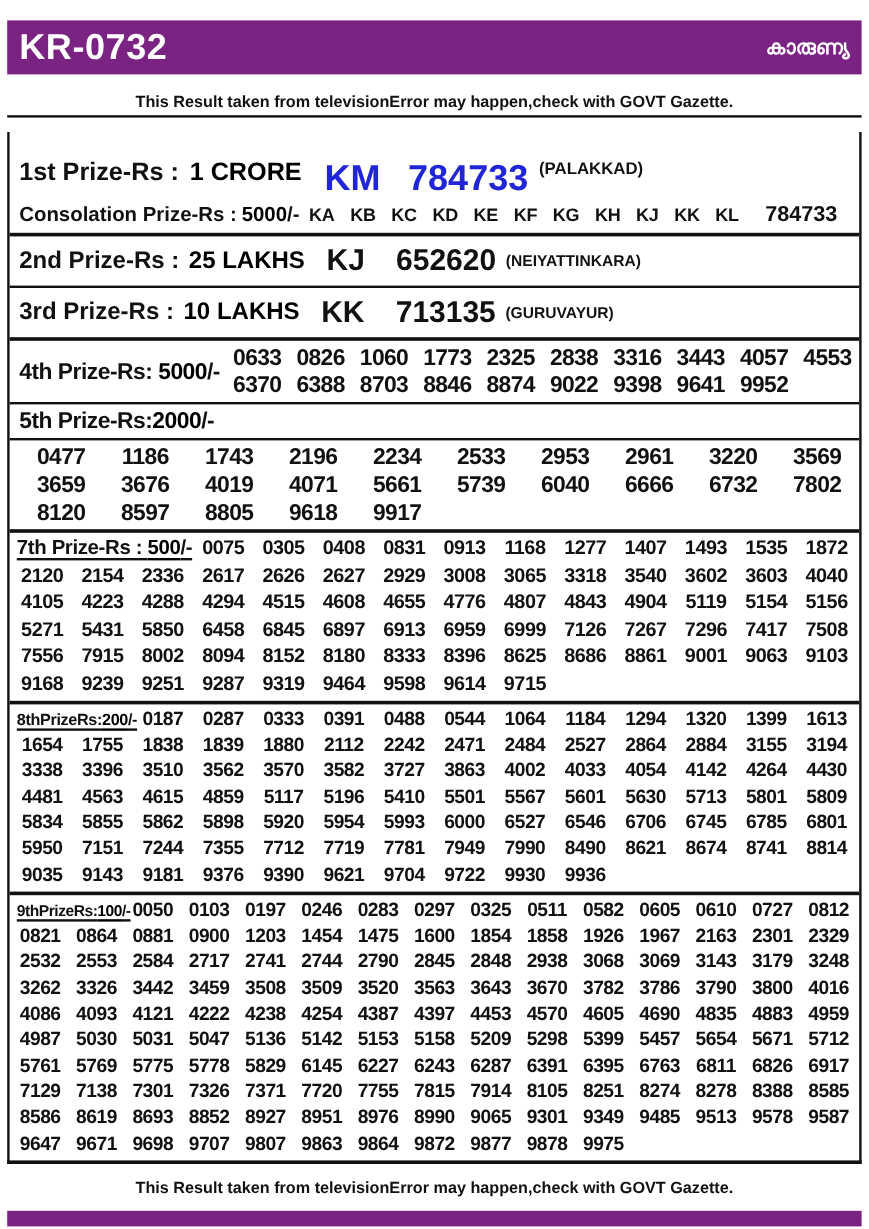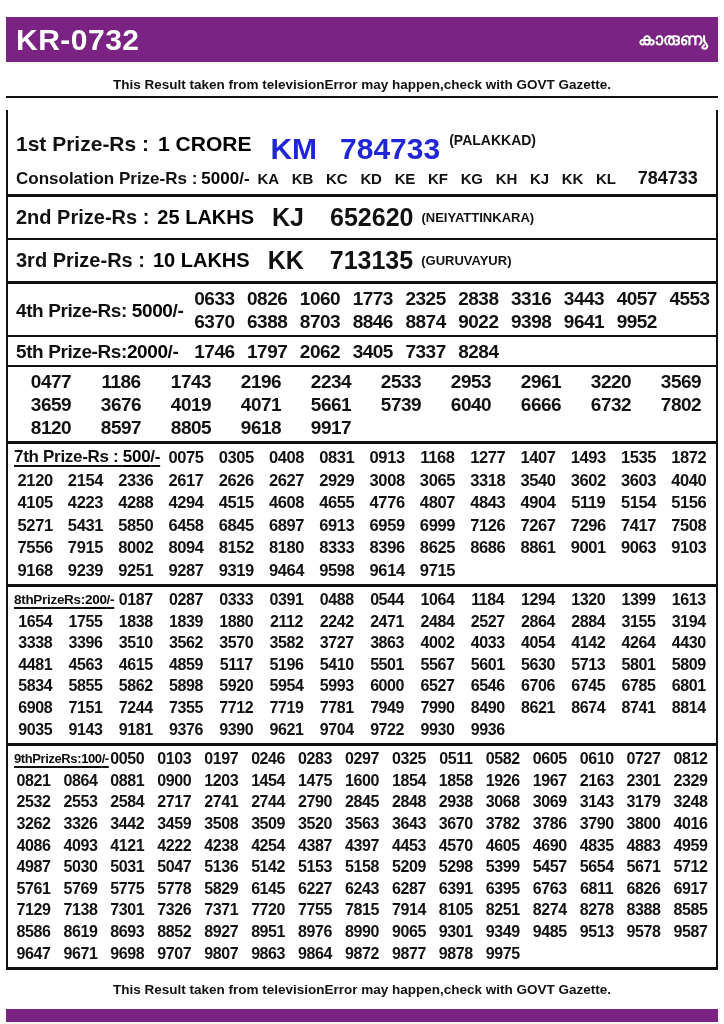--- a/index.html
+++ b/index.html
@@ -154,28 +154,20 @@
         <span class="num">8874</span>
         <span class="num">9022</span>
         <span class="num">9398</span>
         <span class="num">9641</span>
         <span class="num">9952</span>
       </span>
   </div>
 
   <div class="sec tier">
     <span class="tlabel"><span>5th Prize-Rs:</span><span class="red">2000</span><span>/-</span></span>
-    <span class="tnums">
-        <span class="num">1746</span>
-        <span class="num">1797</span>
-        <span class="num">2062</span>
-        <span class="num">3405</span>
-        <span class="num">7337</span>
-        <span class="num">8284</span>
-      </span>
   </div>
 
   <div class="sec heavy tier">
     <span class="tnums">
         <span class="num">0477</span>
         <span class="num">1186</span>
         <span class="num">1743</span>
         <span class="num">2196</span>
         <span class="num">2234</span>
         <span class="num">2533</span>
@@ -344,21 +336,21 @@
       <span class="num">5920</span>
       <span class="num">5954</span>
       <span class="num">5993</span>
       <span class="num">6000</span>
       <span class="num">6527</span>
       <span class="num">6546</span>
       <span class="num">6706</span>
       <span class="num">6745</span>
       <span class="num">6785</span>
       <span class="num">6801</span>
-      <span class="num">6908</span>
+      <span class="num">5950</span>
       <span class="num">7151</span>
       <span class="num">7244</span>
       <span class="num">7355</span>
       <span class="num">7712</span>
       <span class="num">7719</span>
       <span class="num">7781</span>
       <span class="num">7949</span>
       <span class="num">7990</span>
       <span class="num">8490</span>
       <span class="num">8621</span>

